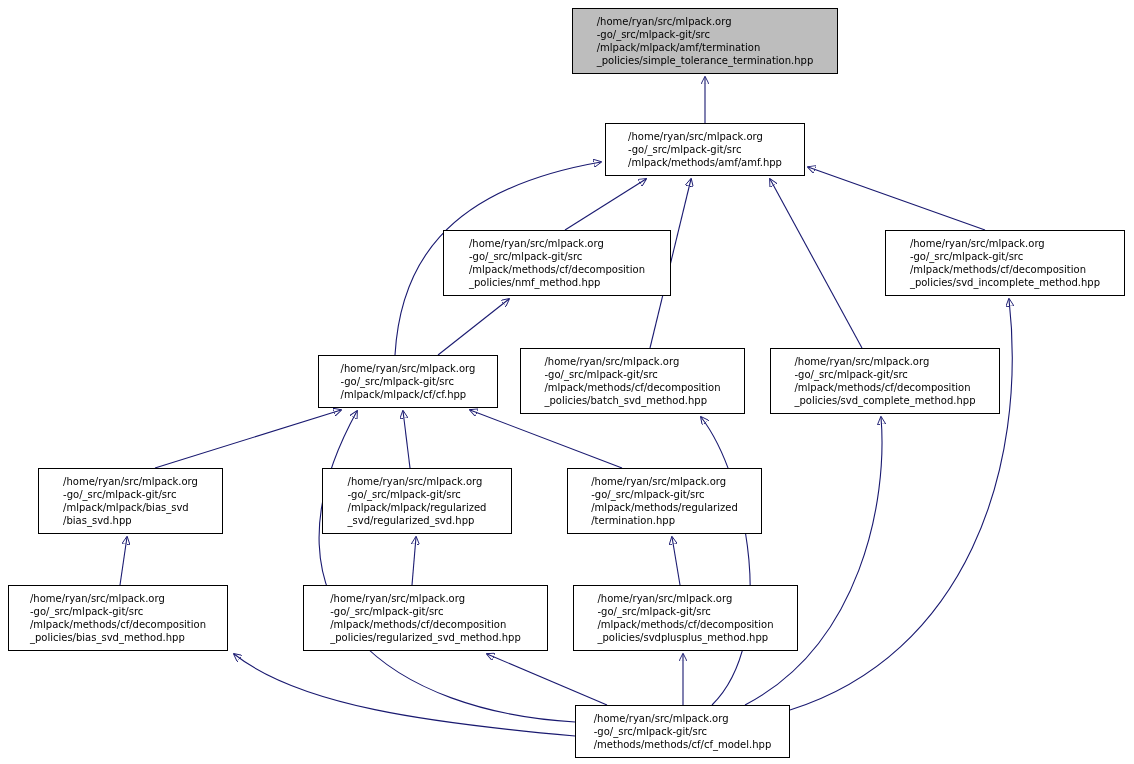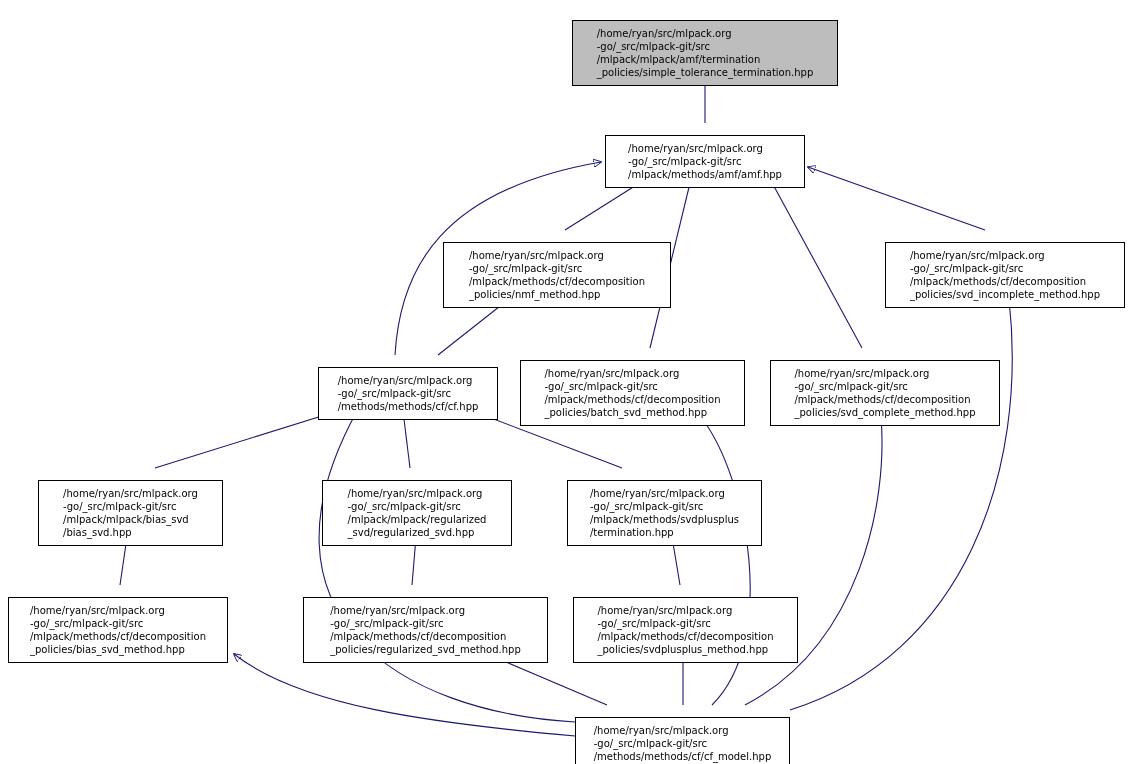--- a/index.html
+++ b/index.html
@@ -16,21 +16,20 @@
     position:absolute;
     box-sizing:border-box;
     border:1px solid #000000;
     background:#ffffff;
     text-align:center;
     font-size:10px;
     line-height:13px;
     padding:6px 0;
     color:#000000;
     cursor:pointer;
-    margin-top:12px;
   }
   .node.root { background:#bdbdbd; }
   .node .inner { display:inline-block; text-align:left; }
   .node .inner span { display:block; white-space:nowrap; }
 </style>
 </head>
 <body>
 
 <div class="canvas">
 
@@ -94,21 +93,21 @@
       <span>-go/_src/mlpack-git/src</span>
       <span>/mlpack/methods/cf/decomposition</span>
       <span>_policies/svd_incomplete_method.hpp</span>
     </div>
   </div>
 
   <div class="node" style="left:318px;top:355px;width:180px;">
     <div class="inner">
       <span>/home/ryan/src/mlpack.org</span>
       <span>-go/_src/mlpack-git/src</span>
-      <span>/methods/methods/cf/cf.hpp</span>
+      <span>/mlpack/mlpack/cf/cf.hpp</span>
     </div>
   </div>
 
   <div class="node" style="left:520px;top:348px;width:225px;">
     <div class="inner">
       <span>/home/ryan/src/mlpack.org</span>
       <span>-go/_src/mlpack-git/src</span>
       <span>/mlpack/methods/cf/decomposition</span>
       <span>_policies/batch_svd_method.hpp</span>
     </div>
@@ -138,21 +137,21 @@
       <span>-go/_src/mlpack-git/src</span>
       <span>/mlpack/mlpack/regularized</span>
       <span>_svd/regularized_svd.hpp</span>
     </div>
   </div>
 
   <div class="node" style="left:567px;top:468px;width:195px;">
     <div class="inner">
       <span>/home/ryan/src/mlpack.org</span>
       <span>-go/_src/mlpack-git/src</span>
-      <span>/mlpack/methods/svdplusplus</span>
+      <span>/mlpack/methods/regularized</span>
       <span>/termination.hpp</span>
     </div>
   </div>
 
   <div class="node" style="left:8px;top:585px;width:220px;">
     <div class="inner">
       <span>/home/ryan/src/mlpack.org</span>
       <span>-go/_src/mlpack-git/src</span>
       <span>/mlpack/methods/cf/decomposition</span>
       <span>_policies/bias_svd_method.hpp</span>

